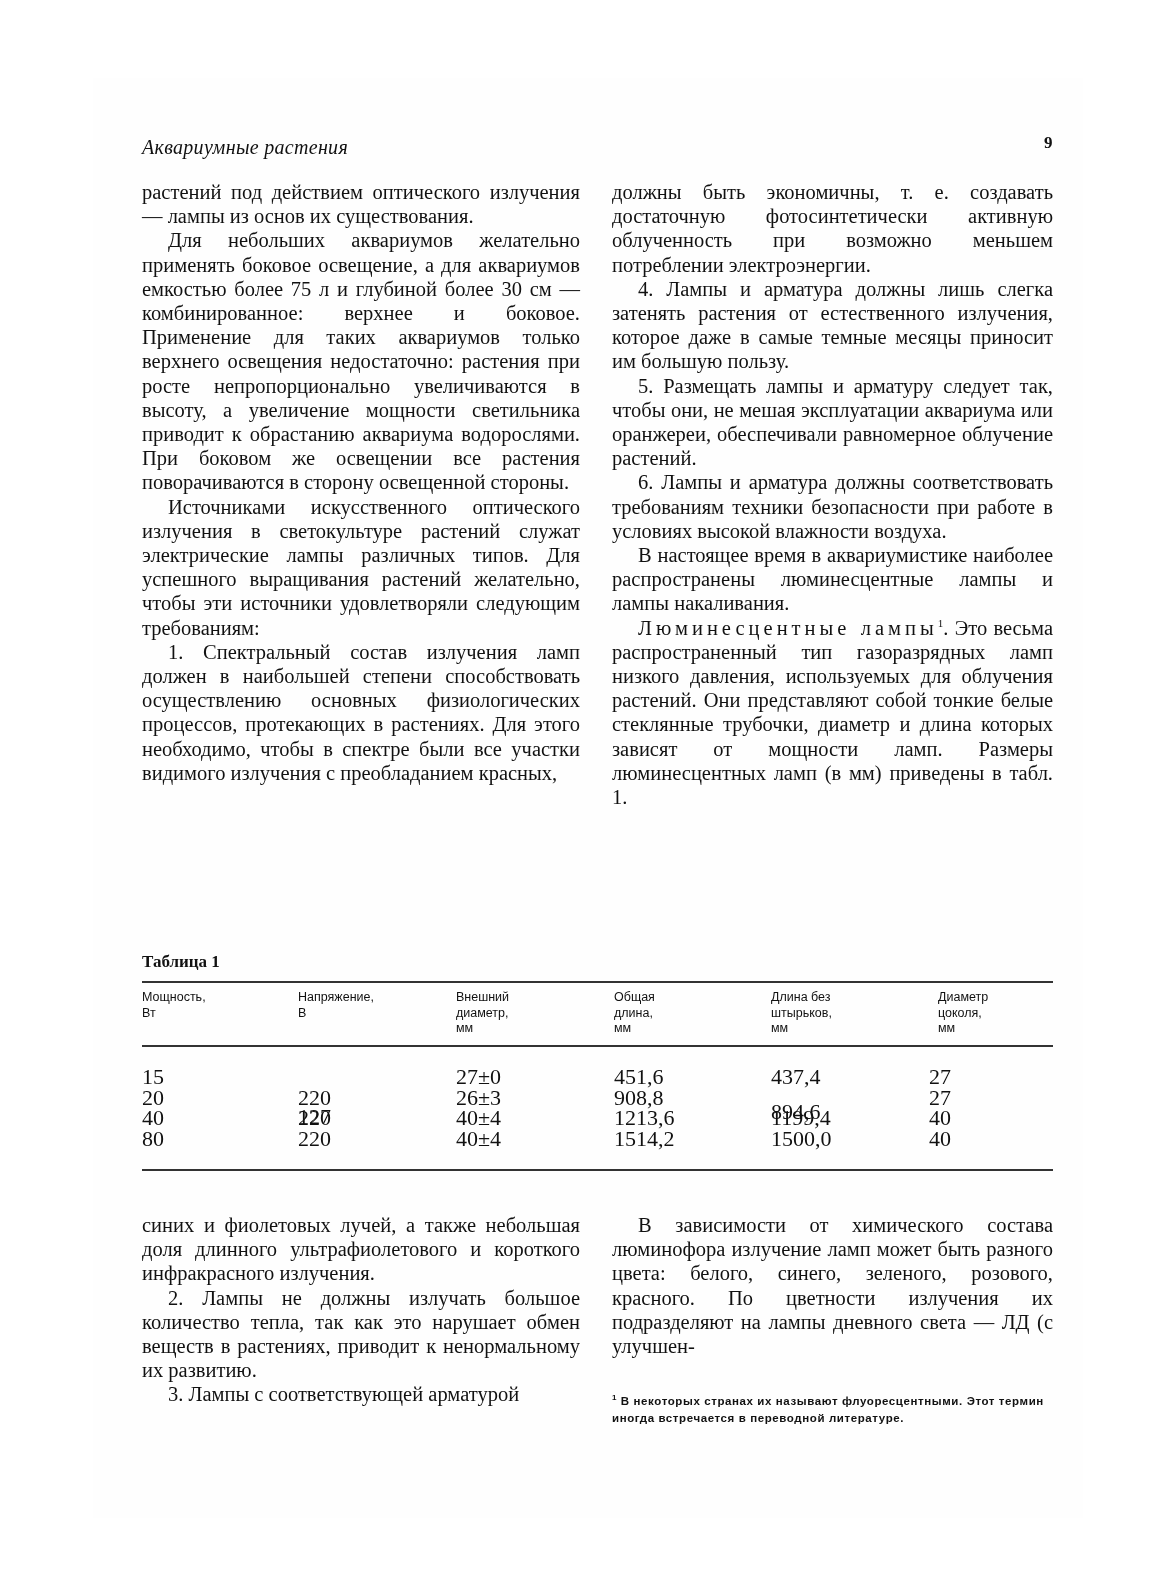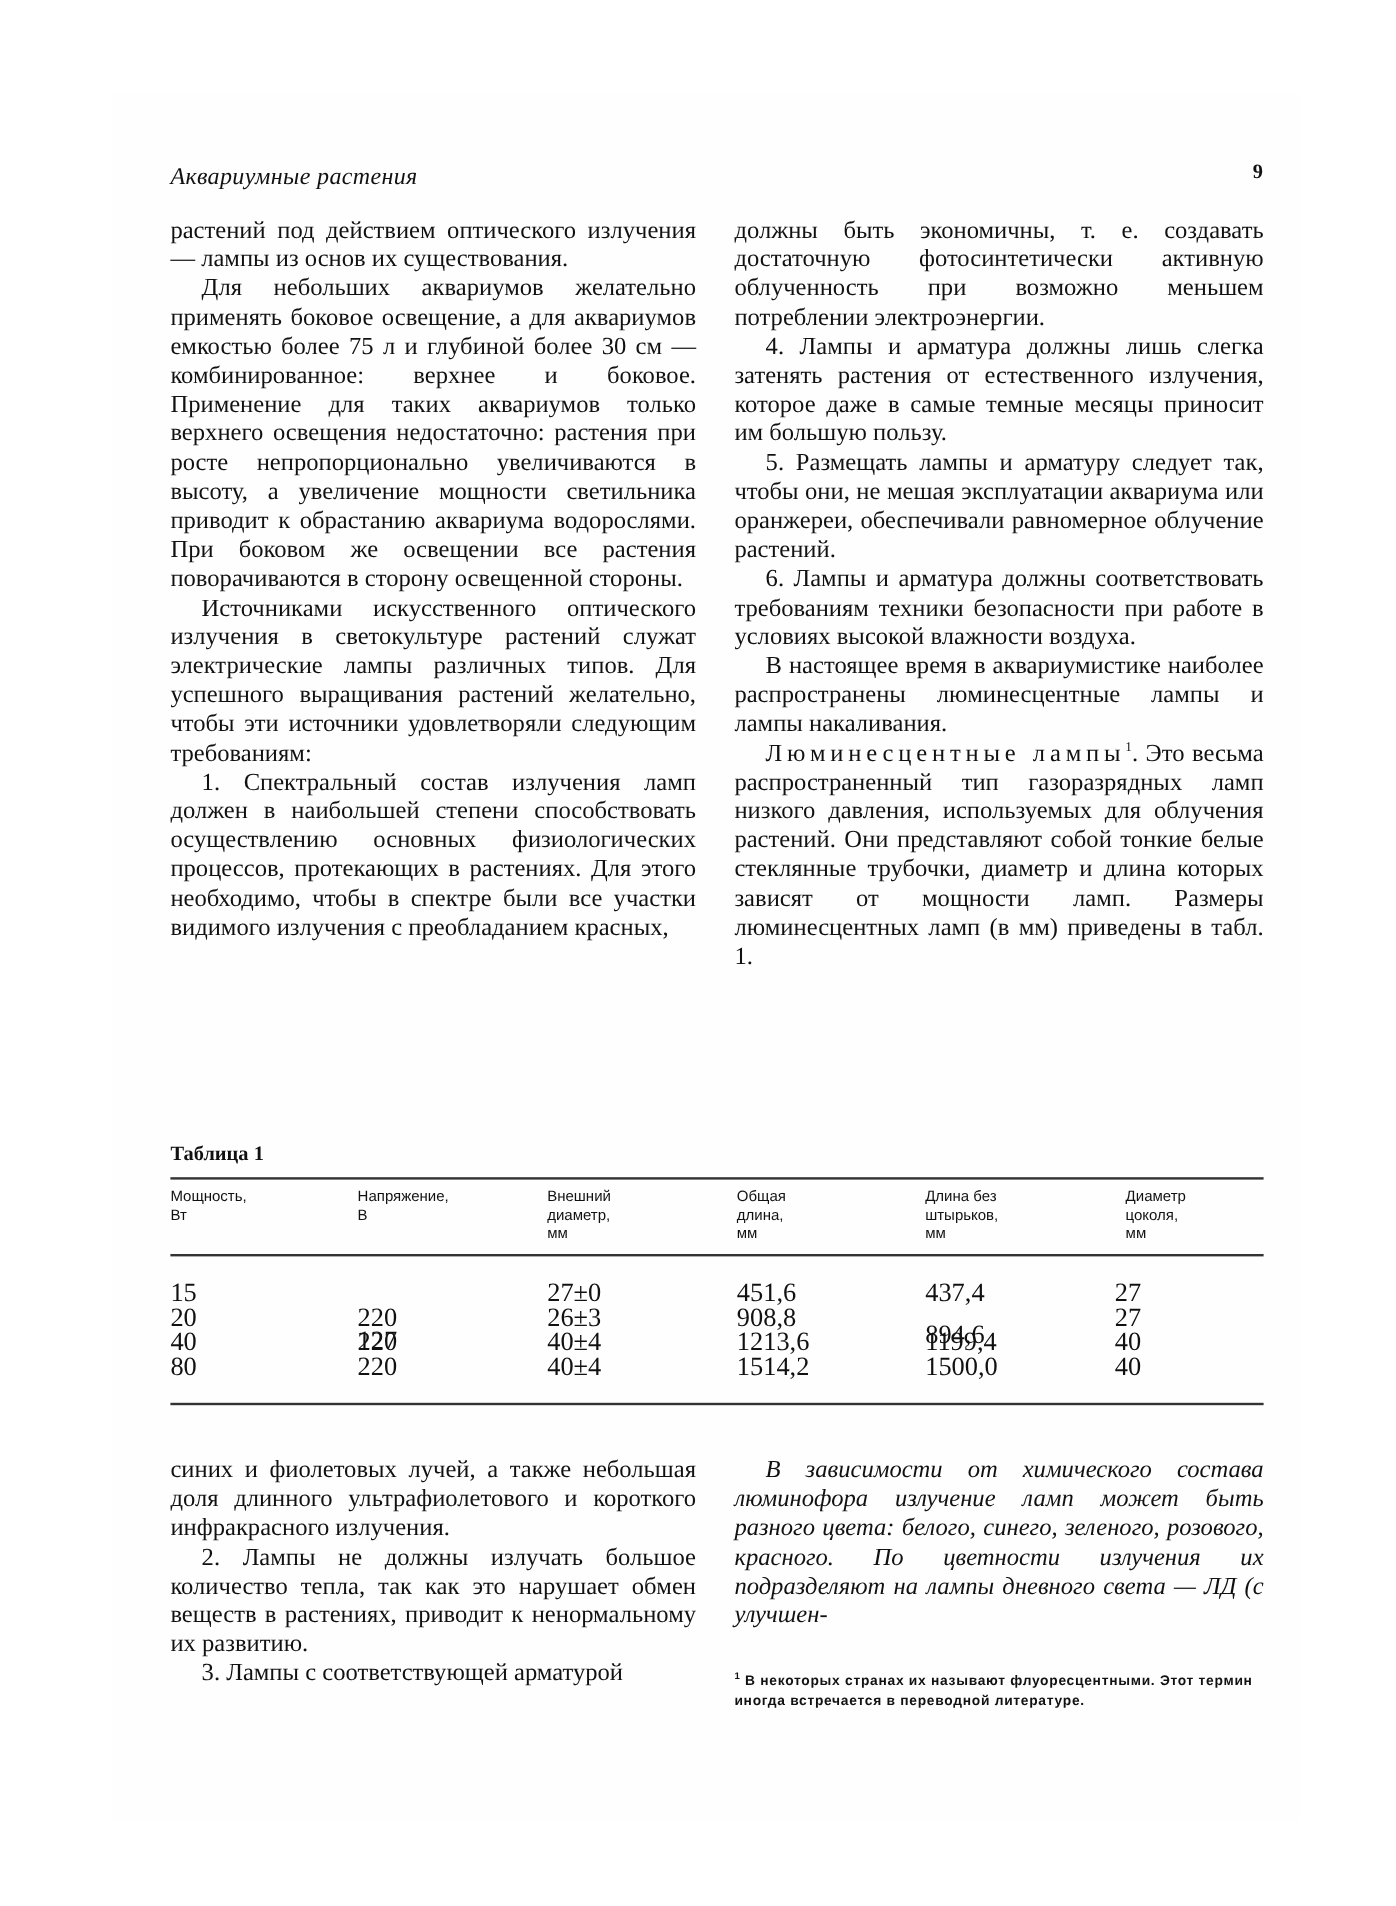--- a/index.html
+++ b/index.html
@@ -7,21 +7,21 @@
            font-family: "Liberation Serif", "DejaVu Serif", serif; color: #111; }
     .page { position: absolute; left: 93px; top: 78px; width: 990px; height: 1440px; background: #fefefe; }
     .running-head { position: absolute; left: 142px; top: 136px; font-style: italic; font-size: 20px; letter-spacing: 0.3px; }
     .page-number { position: absolute; left: 1044px; top: 133px; font-weight: bold; font-size: 17px; }
     .col { position: absolute; font-size: 20.5px; line-height: 24.2px; text-align: justify; }
     .col p { margin: 0; text-indent: 26px; }
     .col p.noindent { text-indent: 0; }
     .col-left-top { left: 142px; top: 180px; width: 438px; }
     .col-right-top { left: 612px; top: 180px; width: 441px; }
     .col-left-bottom { left: 142px; top: 1213px; width: 438px; }
-    .col-right-bottom { left: 612px; top: 1213px; width: 441px; font-style: italic; }
+    .col-right-bottom { left: 612px; top: 1213px; width: 441px; }
     .spaced { letter-spacing: 4px; }
     sup { font-size: 11px; vertical-align: 8px; line-height: 0; }
     .table-title { position: absolute; left: 142px; top: 952px; font-weight: bold; font-size: 17px; }
     .table-rule { position: absolute; left: 142px; width: 911px; height: 1.5px; background: #333; }
     .th { position: absolute; top: 990px; font-weight: normal; font-family: "Liberation Sans", "DejaVu Sans", sans-serif; font-size: 12.5px; line-height: 15.5px; }
     .td { position: absolute; font-size: 22px; line-height: 20.5px; text-align: right; }
     .footnote { position: absolute; left: 612px; top: 1393px; width: 441px; font-family: "Liberation Sans", "DejaVu Sans", sans-serif;
                 font-weight: bold; font-size: 11.5px; line-height: 17px; letter-spacing: 0.6px; }
     .footnote sup { font-size: 8px; vertical-align: 5px; }
   </style>

